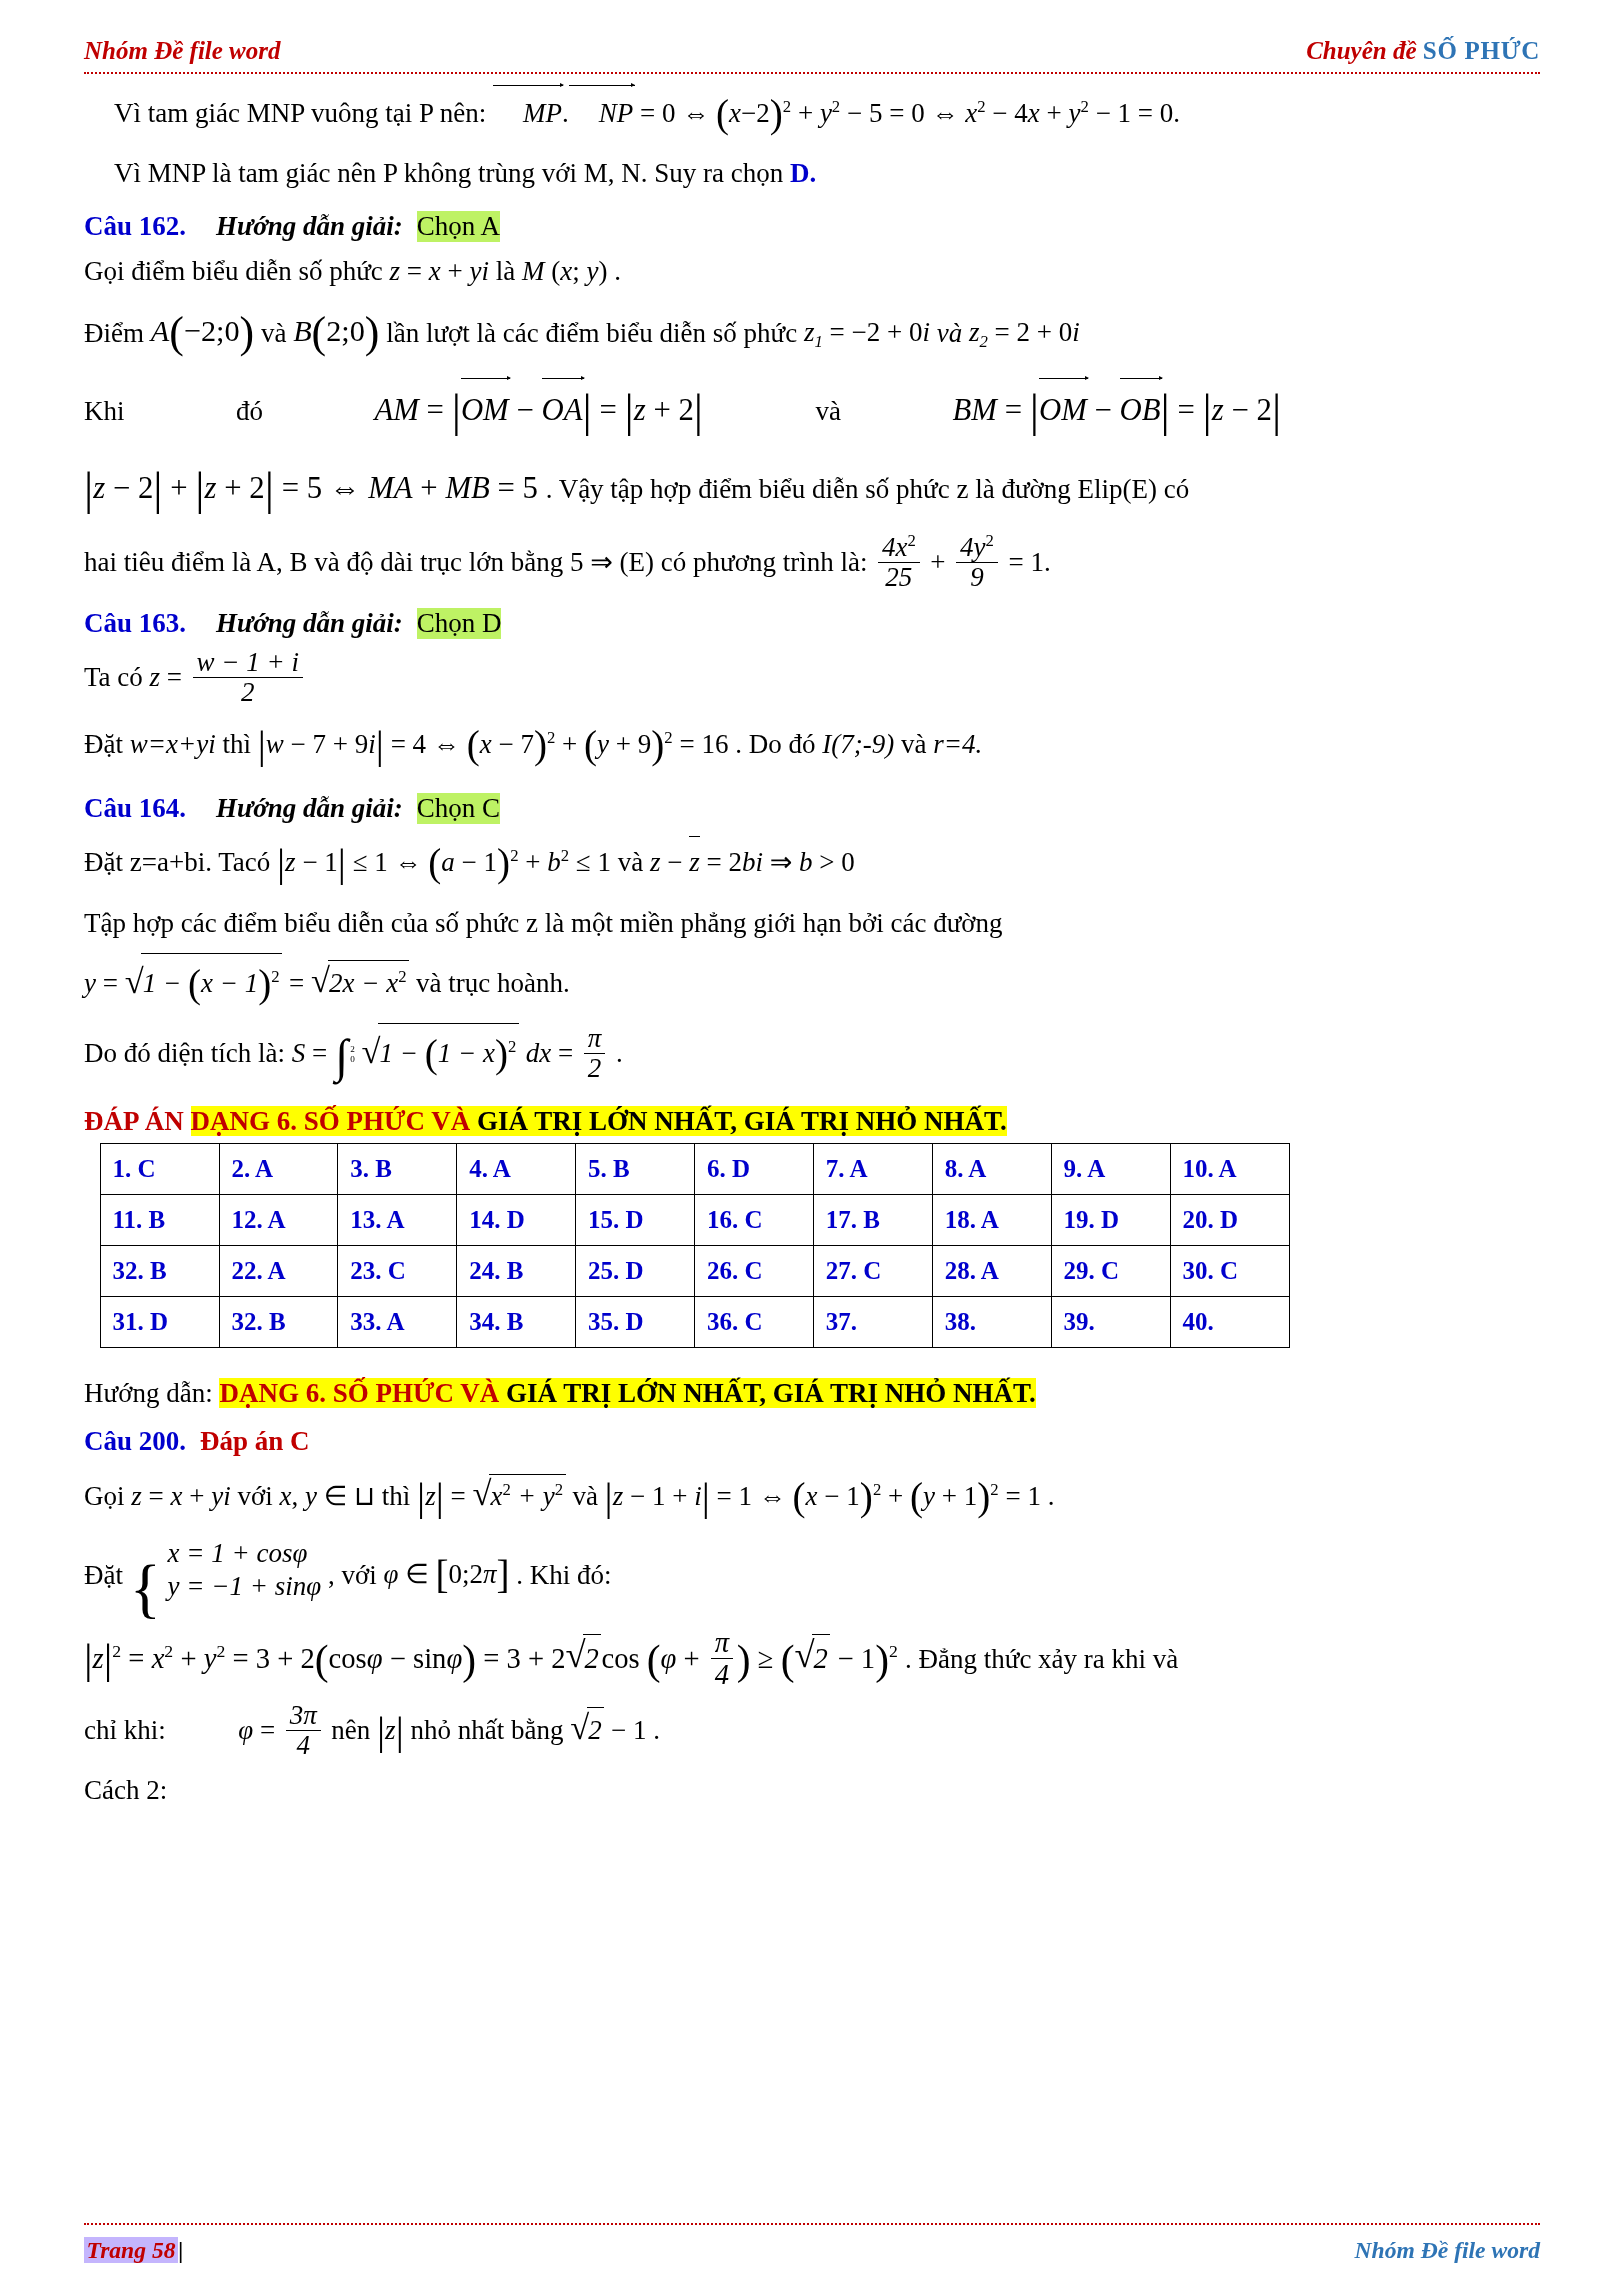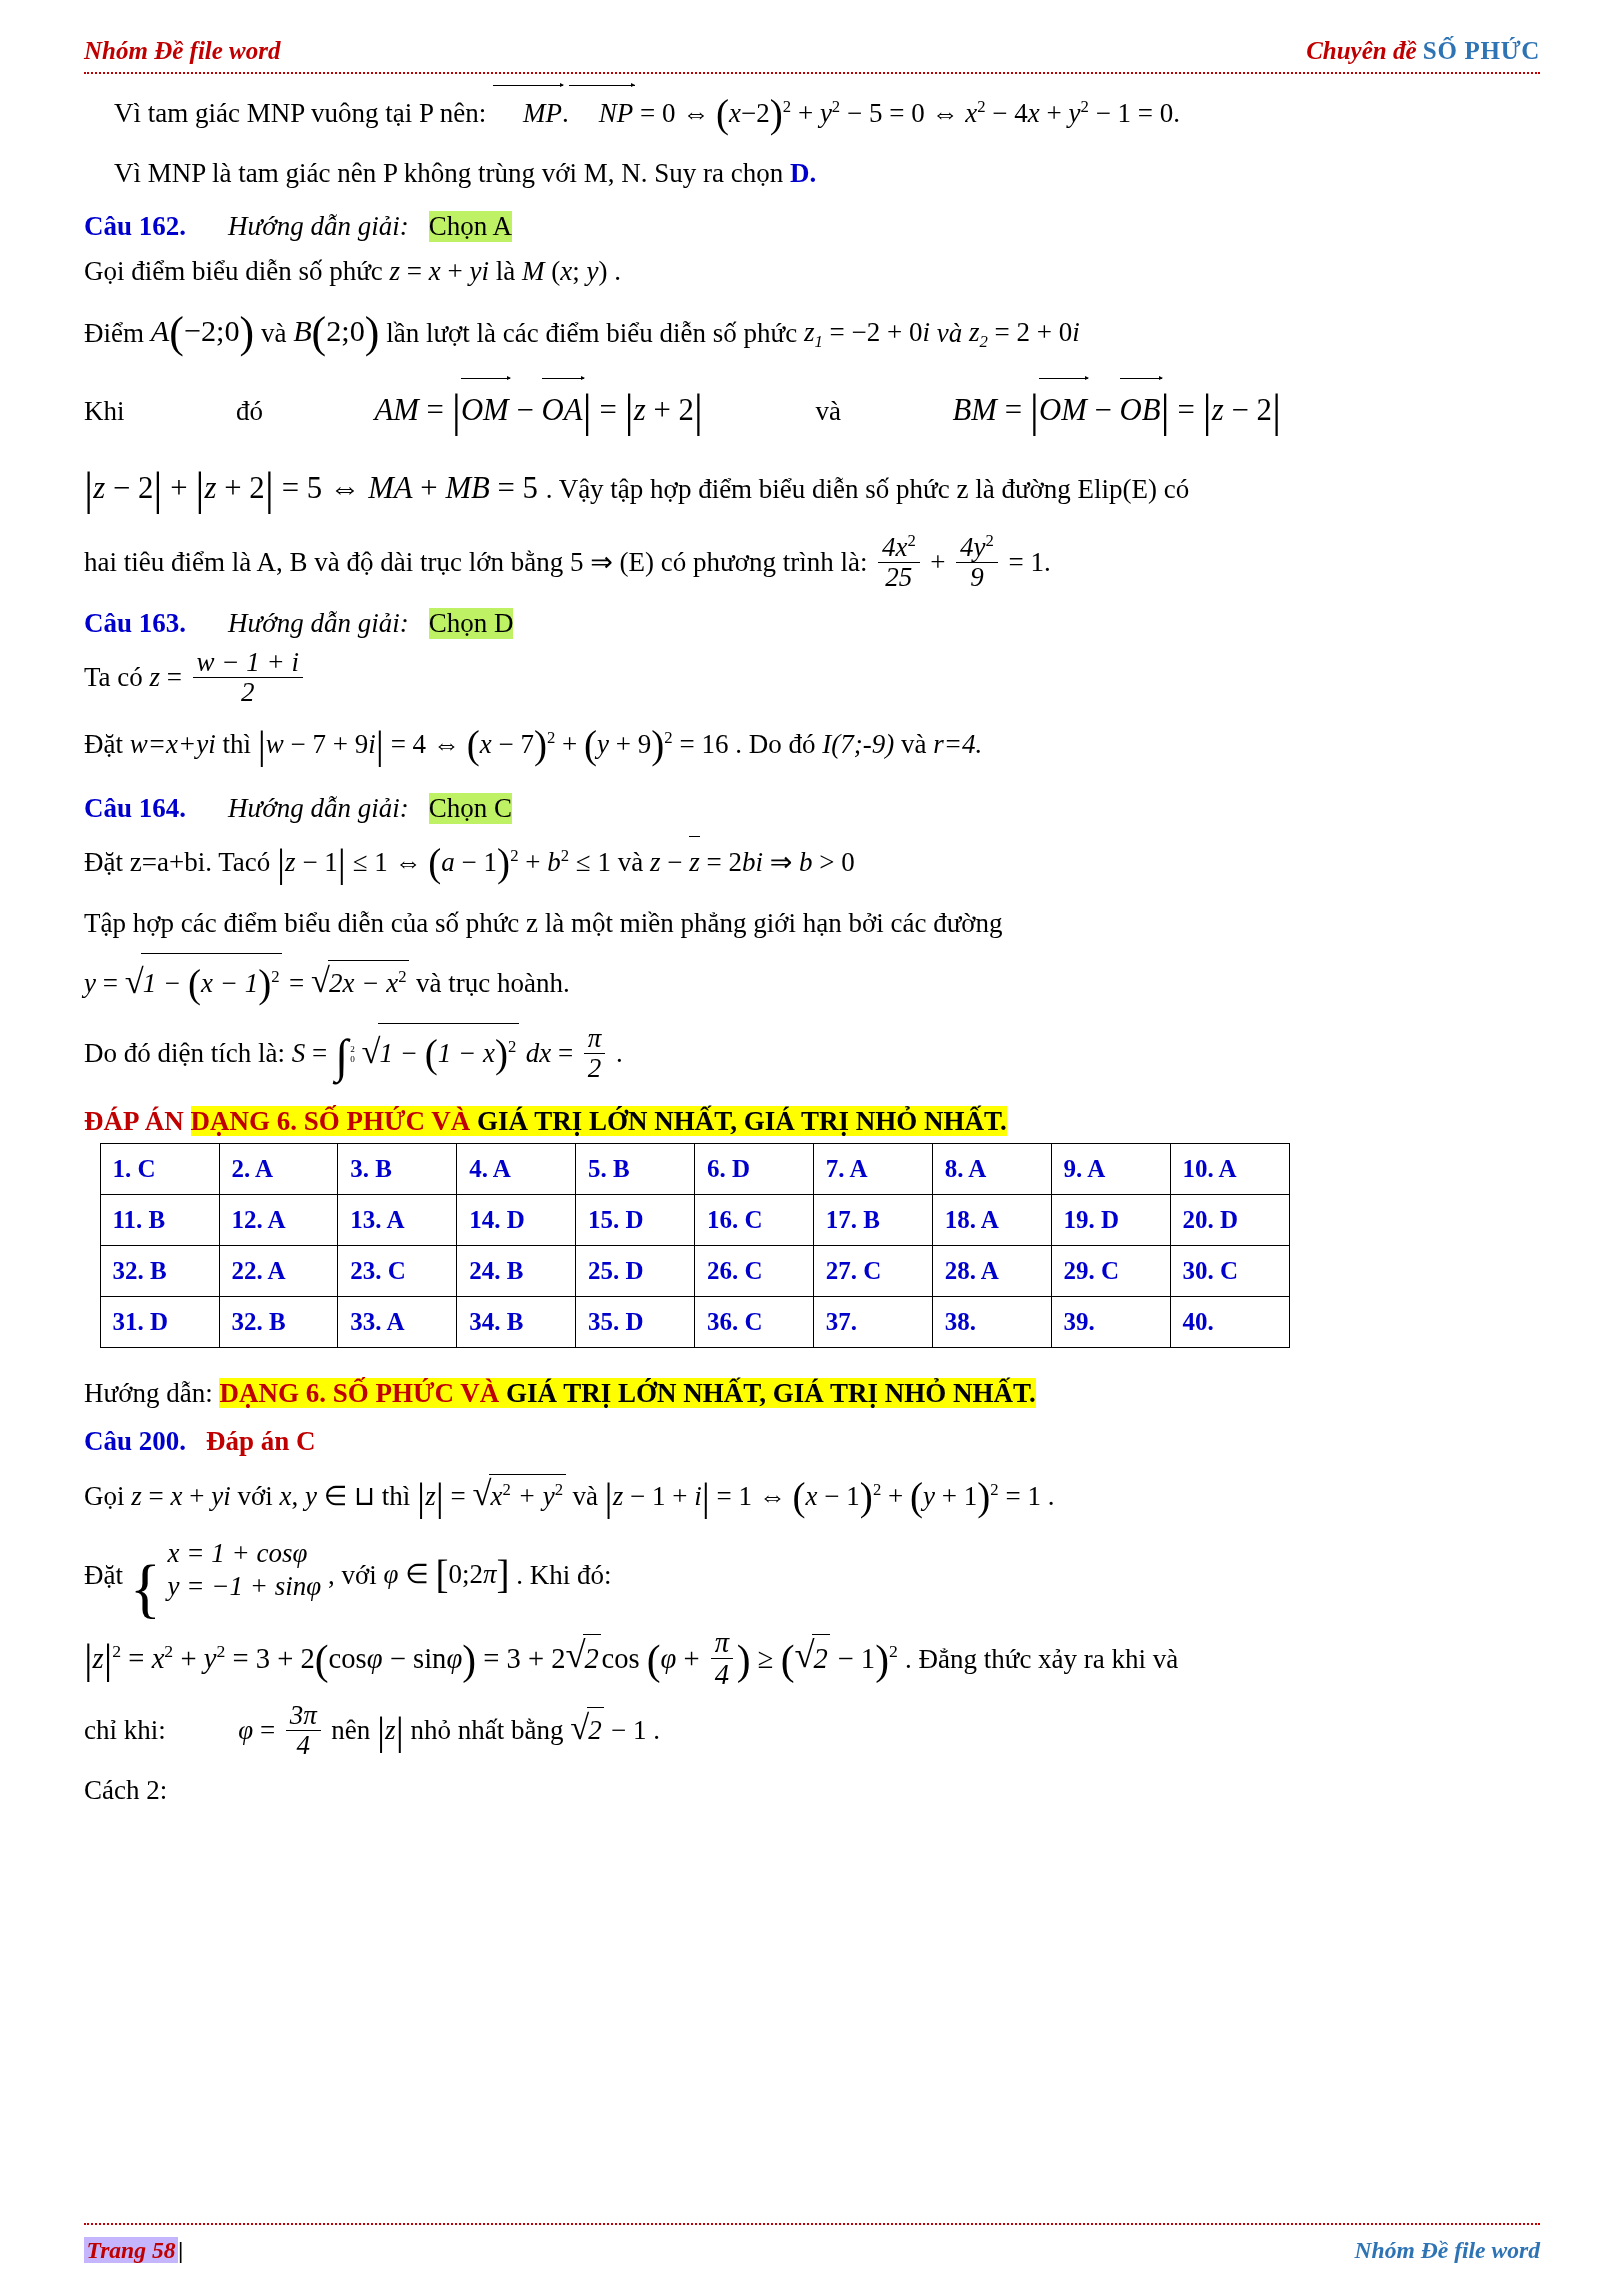--- a/index.html
+++ b/index.html
@@ -52,24 +52,24 @@
     line-height:1.5;
     margin:9.2px 0;
   }
   .indent { text-indent:30px; }
   .just { text-align:justify; }
   .q-head {
     font-size:27px;
     margin:17px 0 7.9px 0;
     display:flex;
     align-items:flex-end;
-    gap:20px;
+    gap:14px;
   }
   .q-num { color:#0000CC; font-weight:bold; }
-  .q-guide { color:#000; font-weight:normal; font-style:italic; margin-left:22px;}
+  .q-guide { color:#000; font-weight:bold; font-style:italic; margin-left:16px;}
   .q-choice { background:#bef264; }
   .q-choice.plain { background:transparent; color:#C00000; font-weight:bold; font-style:normal;}
   b.blue { color:#0000CC; font-weight:bold; }
 
   
   .math { font-family:"Liberation Serif", serif; font-style:italic; }
   .mi { font-style:italic; }
   .mn, .mo { font-style:normal; }
   .frac {
     display:inline-block;

